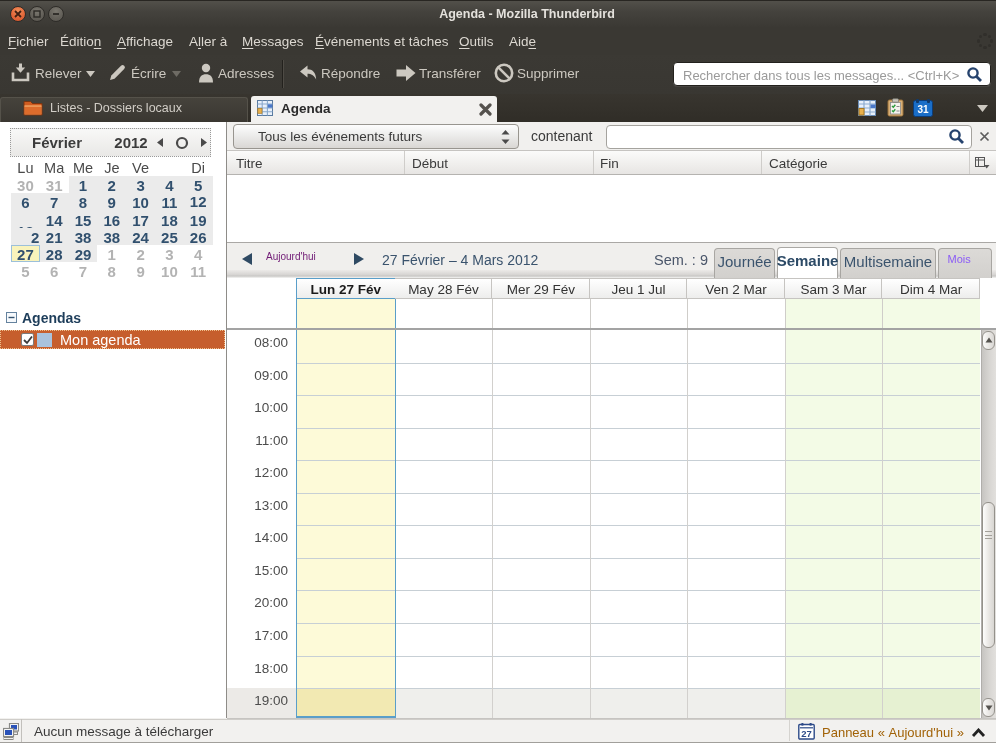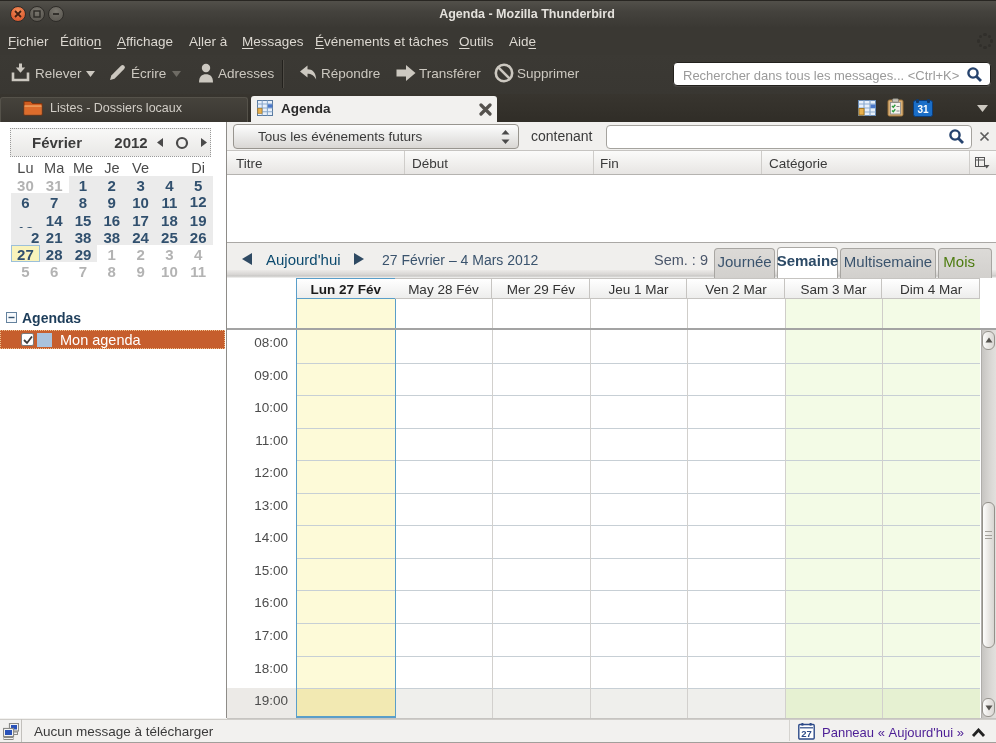--- a/index.html
+++ b/index.html
@@ -259,45 +259,45 @@
     <path d="M0.5 3 L9.5 3 M3.5 0.5 L3.5 9.5" stroke="#555"></path>
     <path d="M9 8 L14.5 8 L11.7 11.5 Z" fill="#555"></path>
   </svg>
 <div style="position:absolute;left:227px;top:175px;width:769px;height:67px;background:#ffffff;"></div>
 <div style="position:absolute;left:227px;top:242px;width:769px;height:1px;background:#aaa8a5;"></div>
 <div style="position:absolute;left:227px;top:243px;width:769px;height:27px;background:#f0efed;"></div>
 <div style="position:absolute;left:227px;top:270px;width:769px;height:8px;background:linear-gradient(180deg,#eceae8 0%,#d8d6d4 55%,#c9c8c6 75%,#f6f6f5 100%);"></div>
 <svg class="ab" style="left:241px;top:253px" width="12" height="13">
     <path d="M11 0 L11 12 L1 6 Z" fill="#2f4a63"></path>
   </svg>
-<div class="tx" style="left:266px;top:251px;font-size:15px;color:#0c4a6e;">Aujourd'hui</div>
+<div class="tx" style="left:266px;top:251px;font-size:10px;color:#701a75;">Aujourd'hui</div>
 <svg class="ab" style="left:353px;top:253px" width="12" height="13">
     <path d="M1 0 L1 12 L11 6 Z" fill="#2f4a63"></path>
   </svg>
 <div class="tx" style="left:382px;top:252px;font-size:14px;color:#3a536d;">27 Février – 4 Mars 2012</div>
 <div class="tx" style="left:654px;top:252px;font-size:14.5px;color:#4a566a;">Sem.&nbsp;: 9</div>
 <div style="position:absolute;left:714.4px;top:248px;width:60.4px;height:30px;background:linear-gradient(180deg,#dcdad7 0%,#d2d0cd 100%);border:1px solid #a8a6a2;border-bottom:none;border-radius:4px 4px 0 0;box-sizing:border-box;"></div>
 <div class="tx" style="left:714.4px;top:253px;width:60.4px;text-align:center;font-size:15px;color:#3a536d;">Journée</div>
 <div style="position:absolute;left:776.7px;top:247px;width:61.5px;height:31px;background:#ffffff;border:1px solid #aaa8a4;border-bottom:none;border-radius:4px 4px 0 0;box-sizing:border-box;"></div>
 <div class="tx" style="left:776.7px;top:252px;width:61.5px;text-align:center;font-size:15px;font-weight:bold;color:#2c4a66;">Semaine</div>
 <div style="position:absolute;left:839.7px;top:248px;width:96.6px;height:30px;background:linear-gradient(180deg,#dcdad7 0%,#d2d0cd 100%);border:1px solid #a8a6a2;border-bottom:none;border-radius:4px 4px 0 0;box-sizing:border-box;"></div>
 <div class="tx" style="left:839.7px;top:253px;width:96.6px;text-align:center;font-size:15px;color:#3a536d;">Multisemaine</div>
 <div style="position:absolute;left:938.2px;top:248px;width:53.6px;height:30px;background:linear-gradient(180deg,#dcdad7 0%,#d2d0cd 100%);border:1px solid #a8a6a2;border-bottom:none;border-radius:4px 4px 0 0;box-sizing:border-box;"></div>
-<div class="tx" style="left:938.2px;top:253px;width:42px;text-align:center;font-size:15px;color:#4d7c0f;">Mois</div>
+<div class="tx" style="left:938.2px;top:253px;width:42px;text-align:center;font-size:11px;color:#8b5cf6;">Mois</div>
 <div style="position:absolute;left:227px;top:278px;width:769px;height:22px;background:#ffffff;"></div>
 <div style="position:absolute;left:227px;top:300px;width:769px;height:28px;background:#ffffff;"></div>
 <div style="position:absolute;left:980px;top:300px;width:16px;height:28px;background:#ffffff;"></div>
 <div style="position:absolute;left:295.5px;top:278px;width:100.1px;height:21px;box-sizing:border-box;background:linear-gradient(180deg,#ffffff 0%,#ededec 100%);border:1px solid #5a9ec9;"></div>
 <div class="tx" style="left:297.0px;top:282px;width:97.6px;text-align:center;font-size:13.5px;font-weight:bold;color:#1a1a1a;">Lun 27 Fév</div>
 <div style="position:absolute;left:394.6px;top:278px;width:97.6px;height:21px;box-sizing:border-box;background:linear-gradient(180deg,#ffffff 0%,#ededec 100%);border:1px solid #c6c4c1;border-left:none;"></div>
 <div class="tx" style="left:394.6px;top:282px;width:97.6px;text-align:center;font-size:13.5px;color:#333;">May 28 Fév</div>
 <div style="position:absolute;left:492.1px;top:278px;width:97.6px;height:21px;box-sizing:border-box;background:linear-gradient(180deg,#ffffff 0%,#ededec 100%);border:1px solid #c6c4c1;border-left:none;"></div>
 <div class="tx" style="left:492.1px;top:282px;width:97.6px;text-align:center;font-size:13.5px;color:#333;">Mer 29 Fév</div>
 <div style="position:absolute;left:589.7px;top:278px;width:97.6px;height:21px;box-sizing:border-box;background:linear-gradient(180deg,#ffffff 0%,#ededec 100%);border:1px solid #c6c4c1;border-left:none;"></div>
-<div class="tx" style="left:589.7px;top:282px;width:97.6px;text-align:center;font-size:13.5px;color:#333;">Jeu 1 Mar</div>
+<div class="tx" style="left:589.7px;top:282px;width:97.6px;text-align:center;font-size:13.5px;color:#333;">Jeu 1 Jul</div>
 <div style="position:absolute;left:687.3px;top:278px;width:97.6px;height:21px;box-sizing:border-box;background:linear-gradient(180deg,#ffffff 0%,#ededec 100%);border:1px solid #c6c4c1;border-left:none;"></div>
 <div class="tx" style="left:687.3px;top:282px;width:97.6px;text-align:center;font-size:13.5px;color:#333;">Ven 2 Mar</div>
 <div style="position:absolute;left:784.8px;top:278px;width:97.6px;height:21px;box-sizing:border-box;background:linear-gradient(180deg,#ffffff 0%,#ededec 100%);border:1px solid #c6c4c1;border-left:none;"></div>
 <div class="tx" style="left:784.8px;top:282px;width:97.6px;text-align:center;font-size:13.5px;color:#333;">Sam 3 Mar</div>
 <div style="position:absolute;left:882.4px;top:278px;width:97.6px;height:21px;box-sizing:border-box;background:linear-gradient(180deg,#ffffff 0%,#ededec 100%);border:1px solid #c6c4c1;border-left:none;"></div>
 <div class="tx" style="left:882.4px;top:282px;width:97.6px;text-align:center;font-size:13.5px;color:#333;">Dim 4 Mar</div>
 <div style="position:absolute;left:297.0px;top:299px;width:97.6px;height:28.5px;background:#fdfad8;"></div>
 <div style="position:absolute;left:394.6px;top:299px;width:97.6px;height:28.5px;background:#ffffff;"></div>
 <div style="position:absolute;left:492.1px;top:299px;width:97.6px;height:28.5px;background:#ffffff;"></div>
 <div style="position:absolute;left:589.7px;top:299px;width:97.6px;height:28.5px;background:#ffffff;"></div>
@@ -351,21 +351,21 @@
 <div style="position:absolute;left:394.6px;top:330.0px;width:1.5px;height:387.5px;background:#5a9ec9;"></div>
 <div style="position:absolute;left:295.5px;top:716.0px;width:100.6px;height:1.5px;background:#5a9ec9;"></div>
 <div class="tx" style="left:227px;top:335.0px;width:61px;text-align:right;font-size:13.5px;color:#4c4c4c;">08:00</div>
 <div class="tx" style="left:227px;top:367.6px;width:61px;text-align:right;font-size:13.5px;color:#4c4c4c;">09:00</div>
 <div class="tx" style="left:227px;top:400.1px;width:61px;text-align:right;font-size:13.5px;color:#4c4c4c;">10:00</div>
 <div class="tx" style="left:227px;top:432.6px;width:61px;text-align:right;font-size:13.5px;color:#4c4c4c;">11:00</div>
 <div class="tx" style="left:227px;top:465.2px;width:61px;text-align:right;font-size:13.5px;color:#4c4c4c;">12:00</div>
 <div class="tx" style="left:227px;top:497.8px;width:61px;text-align:right;font-size:13.5px;color:#4c4c4c;">13:00</div>
 <div class="tx" style="left:227px;top:530.3px;width:61px;text-align:right;font-size:13.5px;color:#4c4c4c;">14:00</div>
 <div class="tx" style="left:227px;top:562.8px;width:61px;text-align:right;font-size:13.5px;color:#4c4c4c;">15:00</div>
-<div class="tx" style="left:227px;top:595.4px;width:61px;text-align:right;font-size:13.5px;color:#4c4c4c;">16:00</div>
+<div class="tx" style="left:227px;top:595.4px;width:61px;text-align:right;font-size:13.5px;color:#4c4c4c;">20:00</div>
 <div class="tx" style="left:227px;top:628.0px;width:61px;text-align:right;font-size:13.5px;color:#4c4c4c;">17:00</div>
 <div class="tx" style="left:227px;top:660.5px;width:61px;text-align:right;font-size:13.5px;color:#4c4c4c;">18:00</div>
 <div class="tx" style="left:227px;top:693.0px;width:61px;text-align:right;font-size:13.5px;color:#4c4c4c;">19:00</div>
 <div style="position:absolute;left:227px;top:717.5px;width:769px;height:1px;background:#c6c4c1;"></div>
 <div style="position:absolute;left:981px;top:330px;width:15px;height:387.5px;background:linear-gradient(90deg,#c6c4c1 0%,#d8d6d3 55%,#e2e0dd 100%);border-left:1px solid #b0aeab;box-sizing:border-box;"></div>
 <div style="position:absolute;left:982px;top:331px;width:13px;height:19px;background:linear-gradient(90deg,#fbfbfa 0%,#e7e5e2 60%,#d9d7d4 100%);border:1px solid #96938d;border-radius:6px 6px 6px 6px;box-sizing:border-box;"></div>
 <svg class="ab" style="left:984.5px;top:337px" width="8" height="6">
     <path d="M0.5 5.5 L7.5 5.5 L4 0.5 Z" fill="#55534f"></path>
   </svg>
 <div style="position:absolute;left:982px;top:698px;width:13px;height:19px;background:linear-gradient(90deg,#fbfbfa 0%,#e7e5e2 60%,#d9d7d4 100%);border:1px solid #96938d;border-radius:6px;box-sizing:border-box;"></div>
@@ -388,16 +388,16 @@
 <div style="position:absolute;left:21px;top:719px;width:1px;height:23px;background:#c2c0bc;"></div>
 <div class="tx" style="left:34px;top:724px;font-size:13.5px;color:#3a3a3a;">Aucun message à télécharger</div>
 <div style="position:absolute;left:789px;top:720px;width:1px;height:21px;background:#d5d3cf;"></div>
 <svg class="ab" style="left:798px;top:723px" width="17" height="17" viewBox="0 0 17 17">
     <rect x="0.8" y="1.5" width="15.4" height="14.5" rx="1" fill="#fff" stroke="#2c4a88" stroke-width="1.4"></rect>
     <path d="M2 4.8 L15 4.8" stroke="#2c4a88" stroke-width="1.2"></path>
     <rect x="3.4" y="0" width="2" height="2.6" fill="#2c4a88"></rect>
     <rect x="11.6" y="0" width="2" height="2.6" fill="#2c4a88"></rect>
     <text x="8.5" y="14" font-family="Liberation Sans" font-size="9.5" font-weight="bold" fill="#2c4a88" text-anchor="middle">27</text>
   </svg>
-<div class="tx" style="left:822px;top:725px;font-size:13px;color:#4c1d95;">Panneau «&nbsp;Aujourd'hui&nbsp;»</div>
+<div class="tx" style="left:822px;top:725px;font-size:13px;color:#a16207;">Panneau «&nbsp;Aujourd'hui&nbsp;»</div>
 <svg class="ab" style="left:971px;top:728px" width="15" height="10">
     <path d="M2 8 L7.5 2 L13 8" stroke="#222" stroke-width="2.8" fill="none"></path>
   </svg>
 <div style="position:absolute;left:0;top:741.5px;width:996px;height:1.5px;background:#a19f9b;"></div>
 </body></html>

